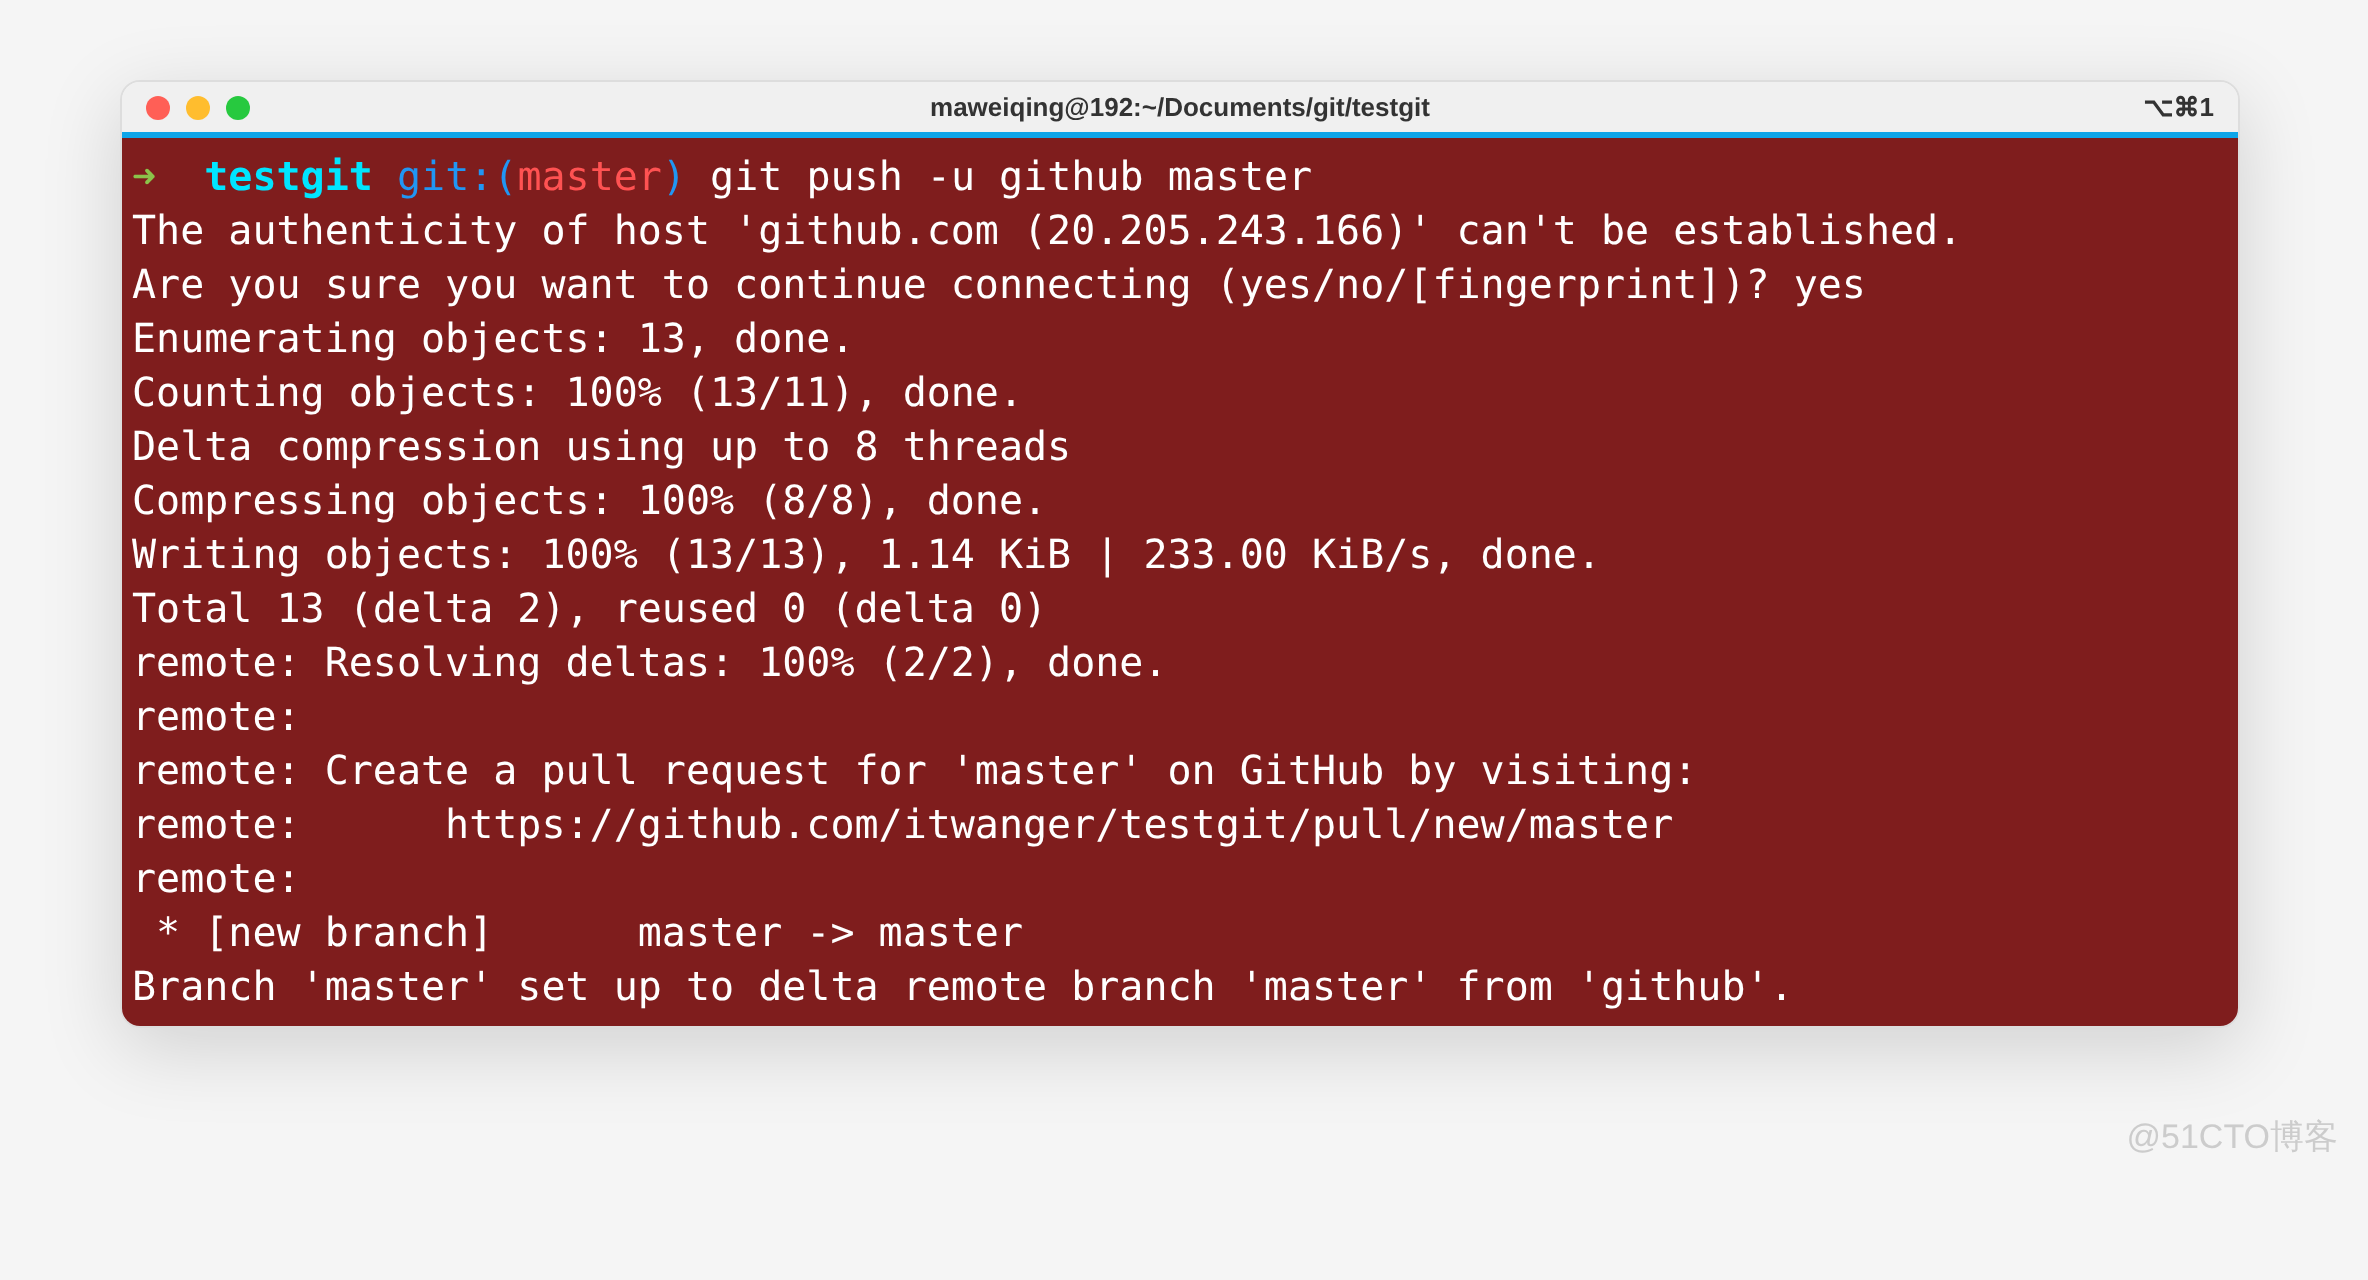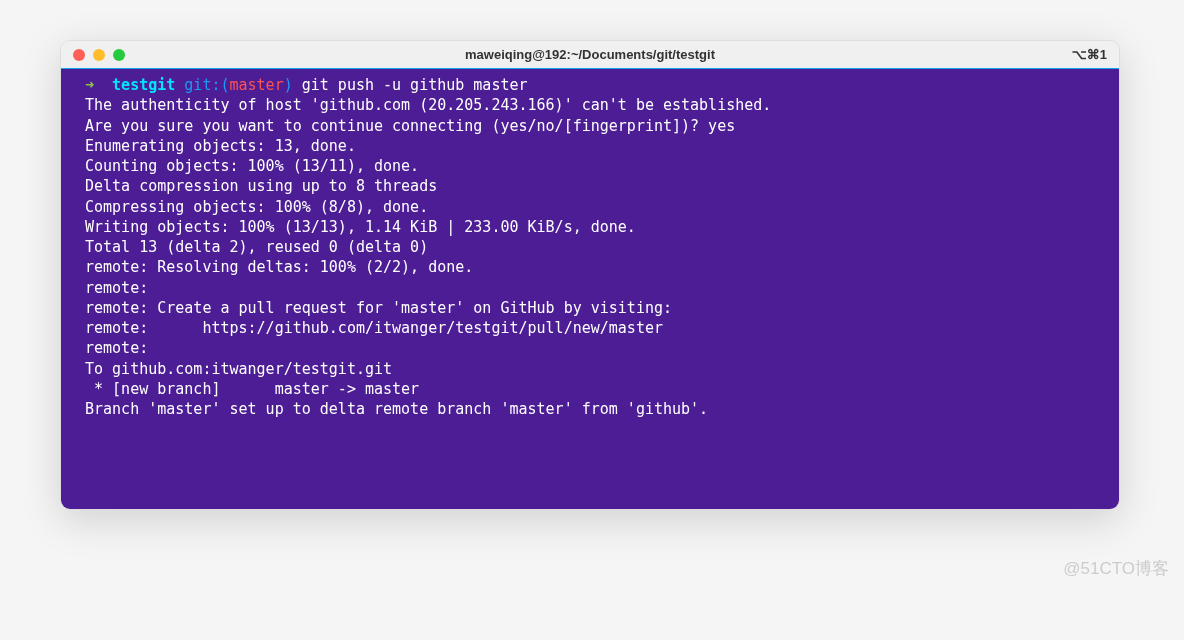--- a/index.html
+++ b/index.html
@@ -18,21 +18,21 @@
     .terminal-window {
       width: 1060px;
       border-radius: 10px;
       overflow: hidden;
       box-shadow: 0 10px 40px rgba(0,0,0,0.15);
       border: 1px solid #ddd;
     }
     .titlebar {
       height: 28px;
       background: #f0f0f0;
-      border-bottom: 1px solid #0ea5e9;
+      border-bottom: 3px solid #0ea5e9;
       display: flex;
       align-items: center;
       position: relative;
       padding: 0 12px;
     }
     .traffic-lights {
       display: flex;
       gap: 8px;
     }
     .traffic-light {
@@ -52,24 +52,24 @@
       color: #333;
     }
     .titlebar-right {
       position: absolute;
       right: 12px;
       font-size: 13px;
       font-weight: 600;
       color: #333;
     }
     .terminal-body {
-      background: #4c1d95;
-      padding: 6px 24px;
+      background: #7f1d1d;
+      padding: 6px 5px;
       font-family: "Menlo", "Monaco", "Consolas", monospace;
-      font-size: 15px;
+      font-size: 20px;
       line-height: 1.35;
       color: #fff;
       min-height: 440px;
     }
     .line {
       white-space: pre;
     }
     .arrow { color: #8bc34a; }
     .cyan { color: #00e5ff; font-weight: 600; }
     .blue { color: #2196f3; }
@@ -104,19 +104,18 @@
     <div class="line">Counting objects: 100% (13/11), done.</div>
     <div class="line">Delta compression using up to 8 threads</div>
     <div class="line">Compressing objects: 100% (8/8), done.</div>
     <div class="line">Writing objects: 100% (13/13), 1.14 KiB | 233.00 KiB/s, done.</div>
     <div class="line">Total 13 (delta 2), reused 0 (delta 0)</div>
     <div class="line">remote: Resolving deltas: 100% (2/2), done.</div>
     <div class="line">remote: </div>
     <div class="line">remote: Create a pull request for 'master' on GitHub by visiting:</div>
     <div class="line">remote:      https://github.com/itwanger/testgit/pull/new/master</div>
     <div class="line">remote: </div>
-    <div class="line">To github.com:itwanger/testgit.git</div>
     <div class="line"> * [new branch]      master -&gt; master</div>
     <div class="line">Branch 'master' set up to delta remote branch 'master' from 'github'.</div>
   </div>
 </div>
 
 <div class="watermark">@51CTO博客</div>
 
 </body></html>

